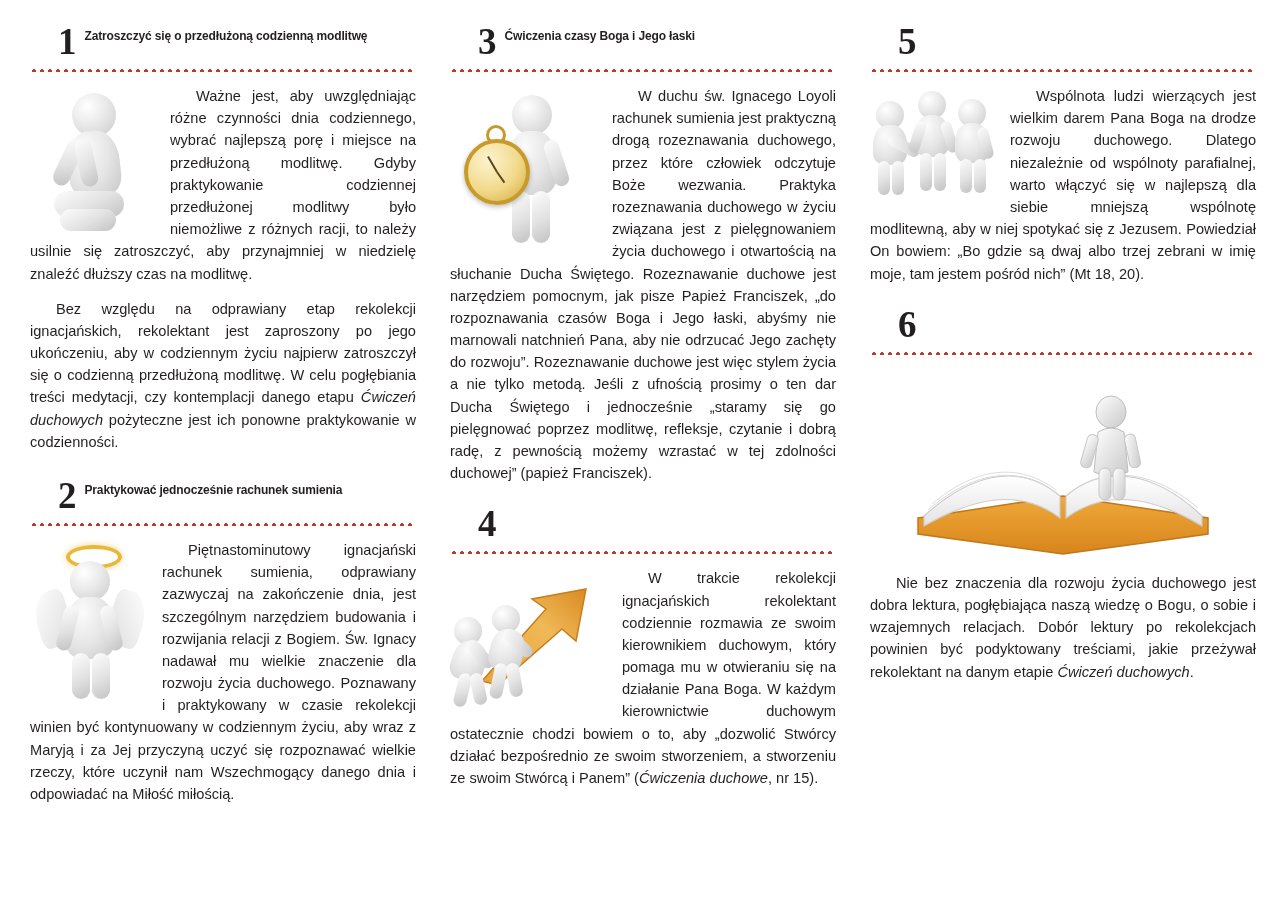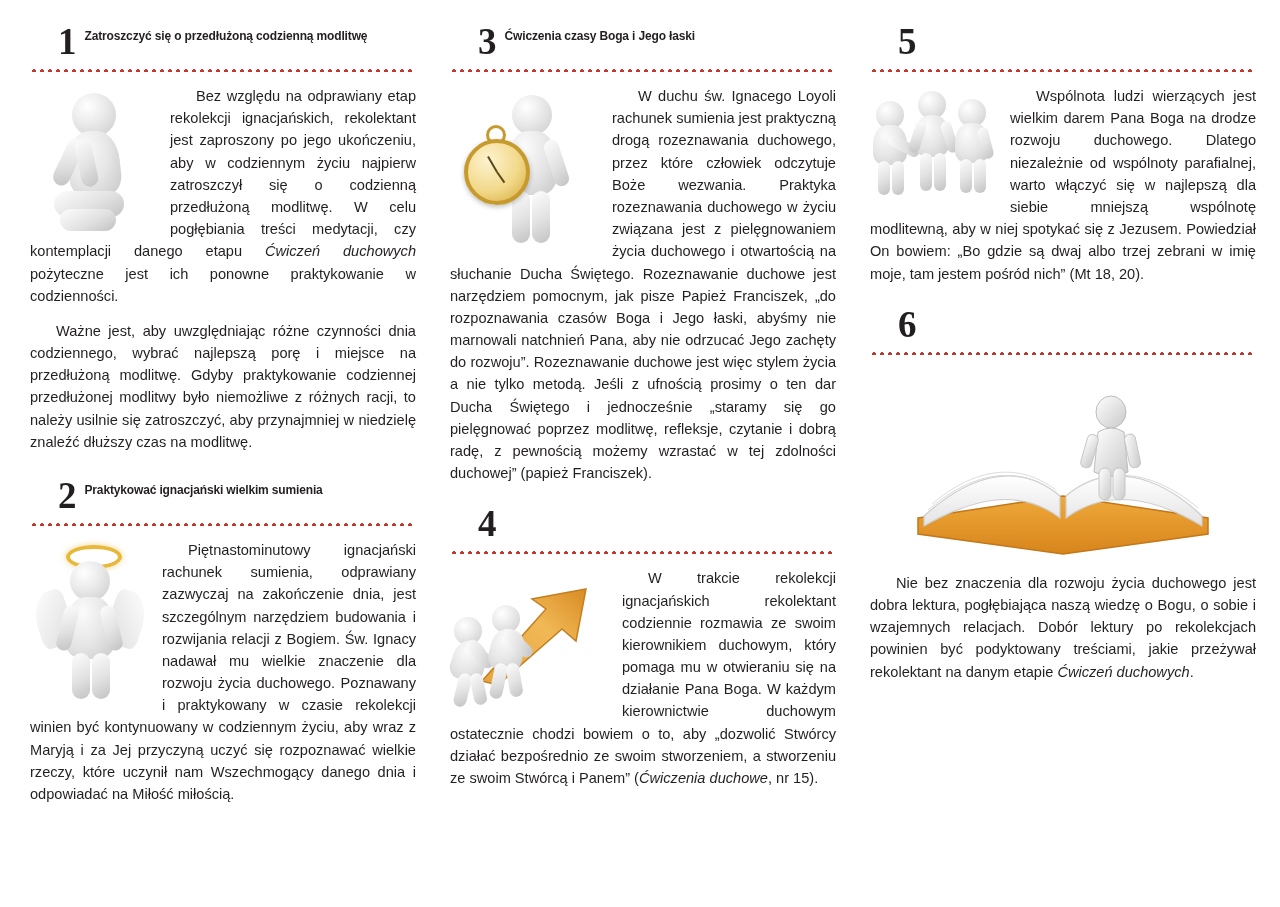--- a/index.html
+++ b/index.html
@@ -223,28 +223,28 @@
 
       <div class="fig fig1 man">
         <div class="head"></div>
         <div class="torso"></div>
         <div class="limb arm1"></div>
         <div class="limb arm2"></div>
         <div class="limb leg"></div>
         <div class="limb leg2"></div>
       </div>
 
+      <p class="body indent">Ważne jest, aby uwzględniając różne czynności dnia codziennego, wybrać najlepszą porę i miejsce na przedłużoną modlitwę. Gdyby praktykowanie codziennej przedłużonej modlitwy było niemożliwe z różnych racji, to należy usilnie się zatroszczyć, aby przynajmniej w niedzielę znaleźć dłuższy czas na modlitwę.</p>
       <p class="body indent">Bez względu na odprawiany etap rekolekcji ignacjańskich, rekolektant jest zaproszony po jego ukończeniu, aby w codziennym życiu najpierw zatroszczył się o codzienną przedłużoną modlitwę. W celu pogłębiania treści medytacji, czy kontemplacji danego etapu <span class="it">Ćwiczeń duchowych</span> pożyteczne jest ich ponowne praktykowanie w codzienności.</p>
-      <p class="body indent">Ważne jest, aby uwzględniając różne czynności dnia codziennego, wybrać najlepszą porę i miejsce na przedłużoną modlitwę. Gdyby praktykowanie codziennej przedłużonej modlitwy było niemożliwe z różnych racji, to należy usilnie się zatroszczyć, aby przynajmniej w niedzielę znaleźć dłuższy czas na modlitwę.</p>
 
       <div class="spacer-14"></div>
 
       <div class="section-head">
         <div class="sec-num">2</div>
-        <div class="sec-title">Praktykować ignacjański wielkim sumienia</div>
+        <div class="sec-title">Praktykować jednocześnie rachunek sumienia</div>
       </div>
       <div class="dotted-rule"></div>
 
       <div class="fig fig2 man">
         <div class="halo"></div>
         <div class="wing wingL"></div>
         <div class="wing wingR"></div>
         <div class="head"></div>
         <div class="torso"></div>
         <div class="limb arm"></div>

